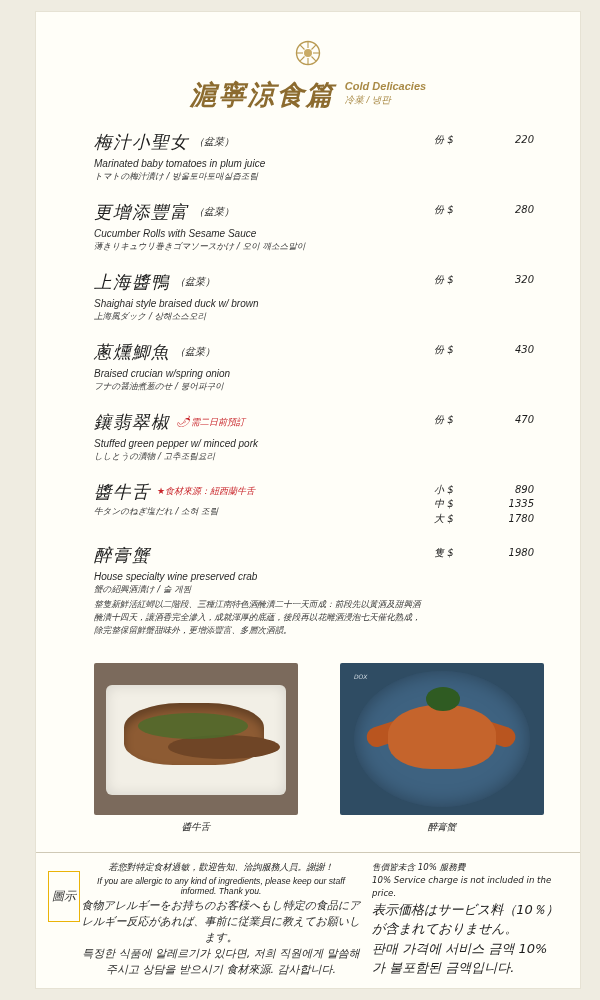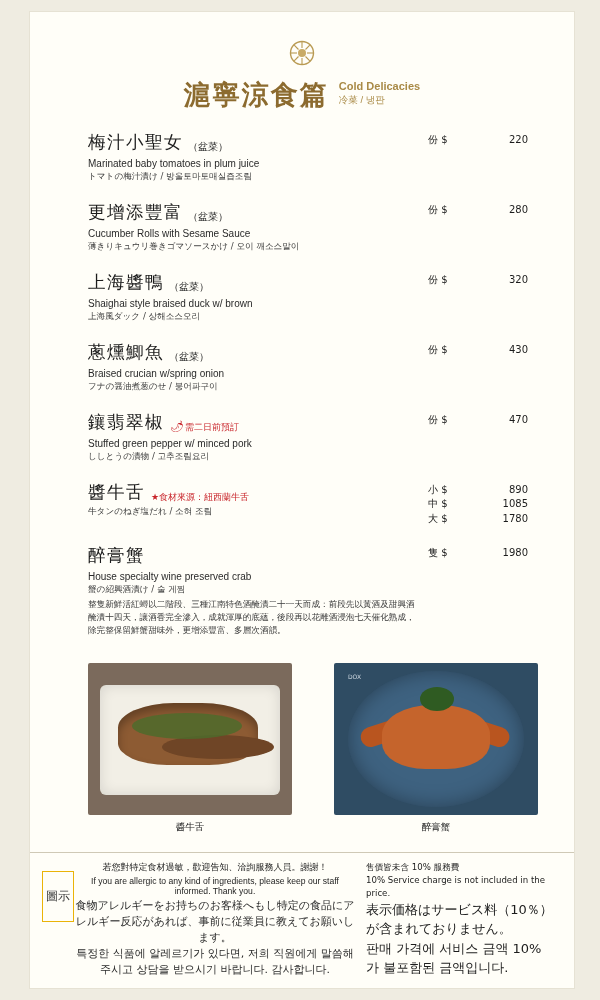--- a/index.html
+++ b/index.html
@@ -8,26 +8,27 @@
   }
   body {
     width: 600px;
     height: 1000px;
     background: #efece1;
     font-family: "Liberation Sans", sans-serif;
     overflow: hidden;
   }
   .page {
     position: absolute;
-    left: 30px;
+    left: 36px;
     top: 12px;
     width: 544px;
     height: 976px;
     background: #fffef8;
     box-shadow: 0 0 0 1px #e6e2d4;
+    font-style: italic;
   }
   .inner {
     position: absolute;
     left: 0; top: 0; right: 0; bottom: 0;
     padding: 0;
   }
   
   .logo {
     width: 34px;
     height: 34px;
@@ -74,21 +75,21 @@
     display: flex;
     align-items: flex-start;
     margin-bottom: 17px;
   }
   .item-left {
     flex: 1 1 auto;
     padding-right: 10px;
   }
   .name-row {
     display: flex;
-    align-items: flex-end;
+    align-items: center;
     flex-wrap: wrap;
   }
   .name-cn {
     font-family: "DejaVu Serif", serif;
     font-size: 17.5px;
     color: #1c1c1c;
     letter-spacing: 1.5px;
     font-weight: normal;
   }
   .name-tag {
@@ -432,21 +433,21 @@
           </div>
           <div class="desc-jp">牛タンのねぎ塩だれ / 소혀 조림</div>
         </div>
         <div class="prices">
           <div class="price-line">
             <span class="price-unit">小 $</span>
             <span class="price-val">890</span>
           </div>
           <div class="price-line">
             <span class="price-unit">中 $</span>
-            <span class="price-val">1085</span>
+            <span class="price-val">1335</span>
           </div>
           <div class="price-line">
             <span class="price-unit">大 $</span>
             <span class="price-val">1780</span>
           </div>
         </div>
       </div>
 
       <div class="item">
         <div class="item-left">
@@ -490,21 +491,21 @@
       </div>
     </div>
 
     <div class="corner-tag">圖示</div>
 
     <div class="footer">
       <div class="footer-left">
         <div class="f-line1">若您對特定食材過敏，歡迎告知、洽詢服務人員。謝謝！</div>
         <div class="f-line2">If you are allergic to any kind of ingredients, please keep our staff informed. Thank you.</div>
         <div class="f-line3">食物アレルギーをお持ちのお客様へもし特定の食品にアレルギー反応があれば、事前に従業員に教えてお願いします。</div>
-        <div class="f-line4">특정한 식품에 알레르기가 있다면, 저희 직원에게 말씀해 주시고 상담을 받으시기 바랍니다. 감사합니다.</div>
+        <div class="f-line4">특정한 식품에 알레르기가 있다면, 저희 직원에게 말씀해 주시고 상담을 받으시기 食材來源. 감사합니다.</div>
       </div>
       <div class="footer-right">
         <div class="r-line">售價皆未含 10% 服務費</div>
         <div class="r-line">10% Service charge is not included in the price.</div>
         <div class="r-line small">表示価格はサービス料（10％）が含まれておりません。</div>
         <div class="r-line small">판매 가격에 서비스 금액 10% 가 불포함된 금액입니다.</div>
       </div>
     </div>
 
   </div>

